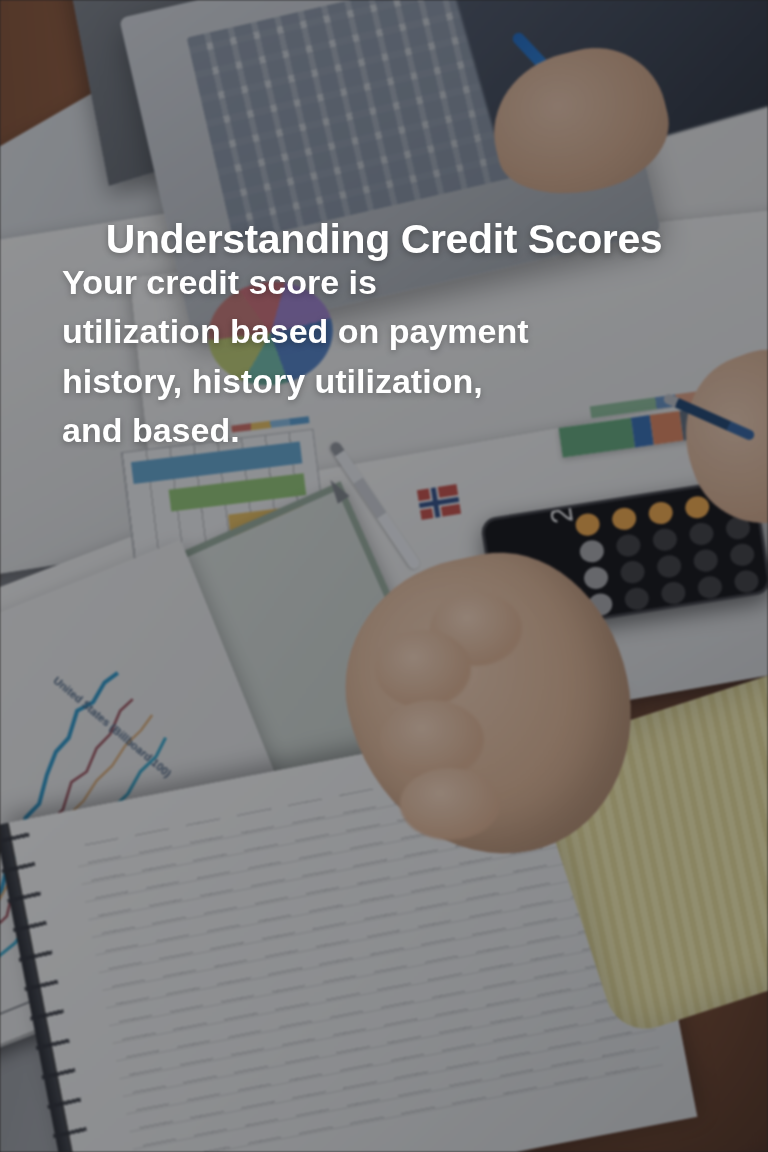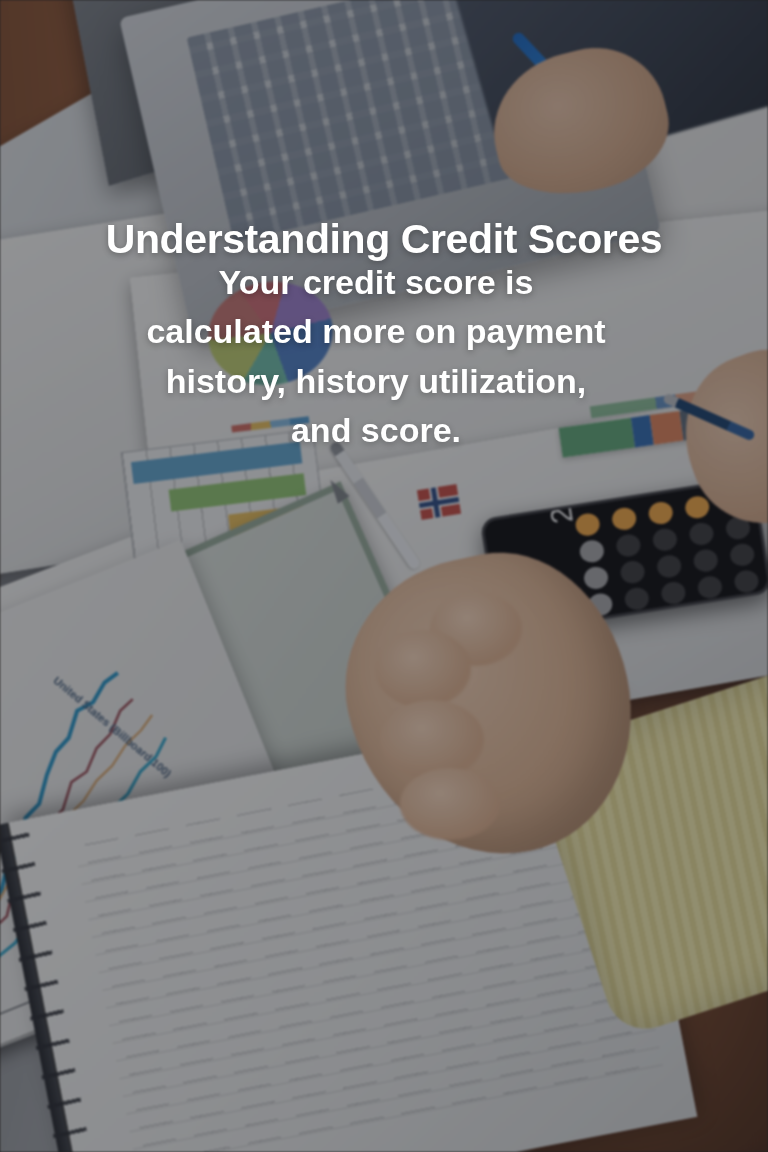--- a/index.html
+++ b/index.html
@@ -440,21 +440,21 @@
     font-weight: 700;
     letter-spacing: -0.4px;
     line-height: 1.1;
     font-family: "Liberation Sans", sans-serif;
     text-shadow: 0 2px 6px rgba(0,0,0,.30);
   }
   .subtitle {
     position: absolute;
     top: 258px;
     left: 62px; right: 78px;
-    text-align: center;
+    text-align: left;
     color: #ffffff;
     font-size: 34px;
     font-weight: 700;
     line-height: 1.45;
     font-family: "Liberation Sans", sans-serif;
     text-shadow: 0 2px 6px rgba(0,0,0,.28);
   }
   .subtitle .sline { display: block; }
   .footer {
     position: absolute;
@@ -579,20 +579,20 @@
     <div class="knuckle k3"></div>
   </div>
 
   <div class="overlay"></div>
 
   <div class="text-layer">
     <h1 class="title">Understanding Credit Scores</h1>
 
     <div class="subtitle">
       <span class="sline">Your credit score is</span>
-      <span class="sline">calculated more on payment</span>
+      <span class="sline">utilization based on payment</span>
       <span class="sline">history, history utilization,</span>
-      <span class="sline">and score.</span>
+      <span class="sline">and based.</span>
     </div>
 
   </div>
 
 </div>
 
 </body></html>

